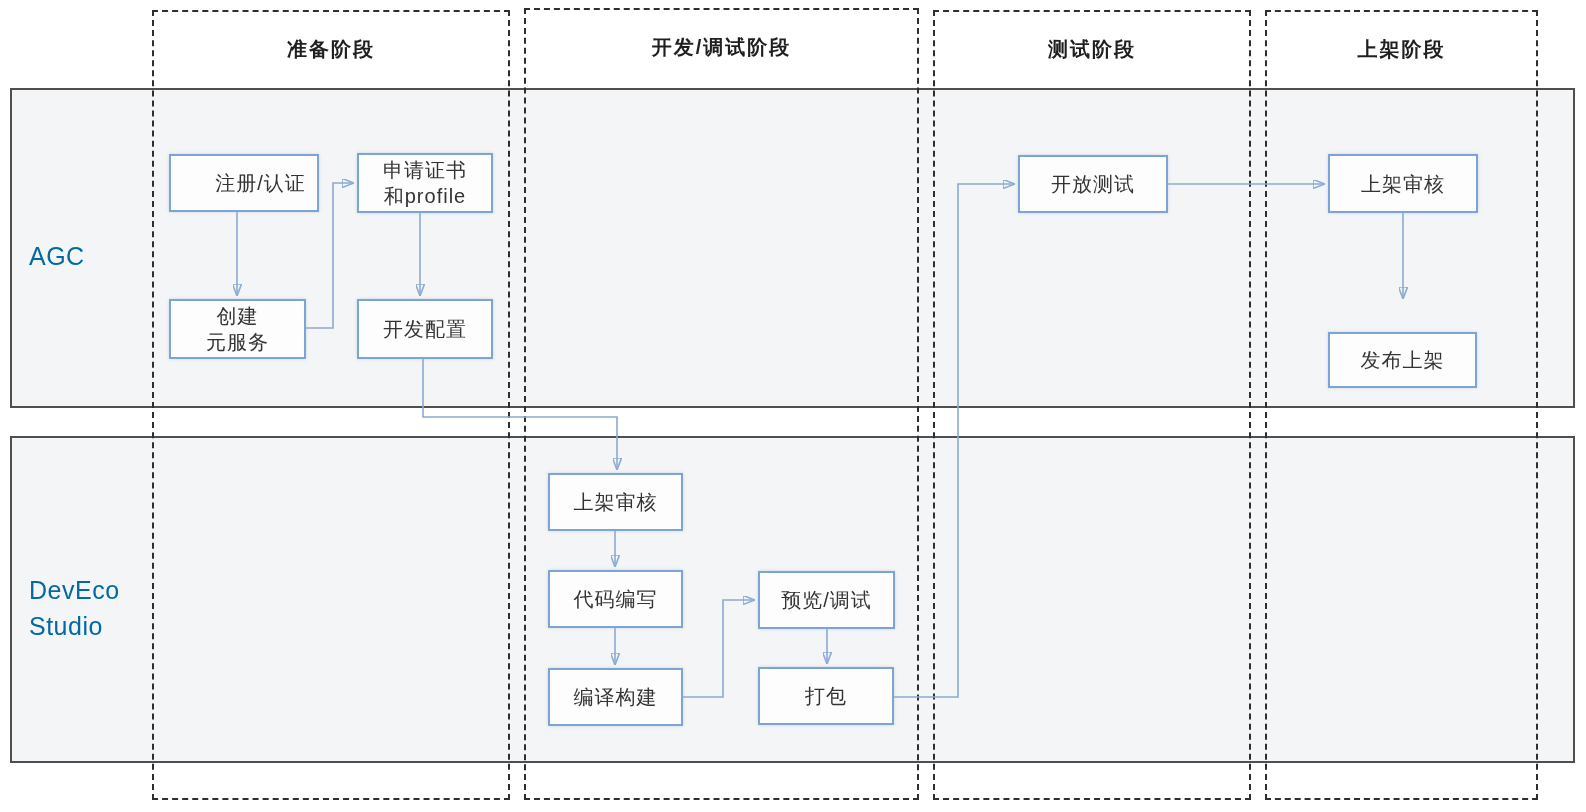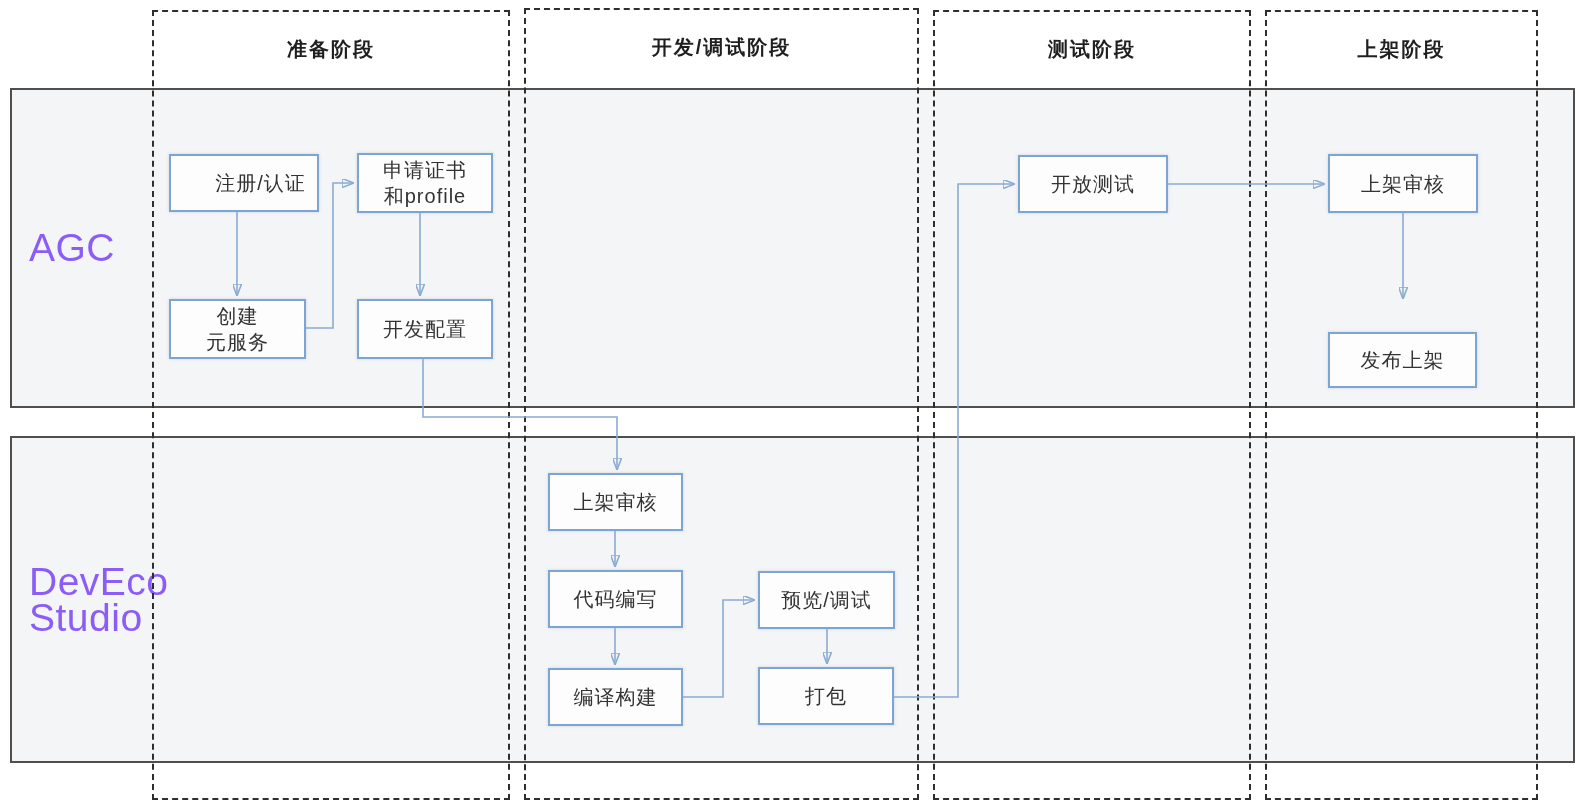--- a/index.html
+++ b/index.html
@@ -32,28 +32,28 @@
     width: 1565px;
     background: var(--lane-fill);
     border: 2px solid var(--lane-border);
     z-index: 1;
   }
   .lane-agc    { top: 88px;  height: 320px; }
   .lane-deveco { top: 436px; height: 327px; }
   .lane-label {
     position: absolute;
     left: 17px;
-    top: 0;
+    top: 8px;
     height: 100%;
     display: flex;
     flex-direction: column;
     justify-content: center;
-    font-size: 39px;
+    font-size: 25px;
     line-height: 36px;
-    color: #8b5cf6;
+    color: #0369a1;
     letter-spacing: 0.5px;
   }
 
   
   .phase {
     position: absolute;
     border: 2px dashed var(--phase-border);
     background: transparent;
     z-index: 2;
   }

